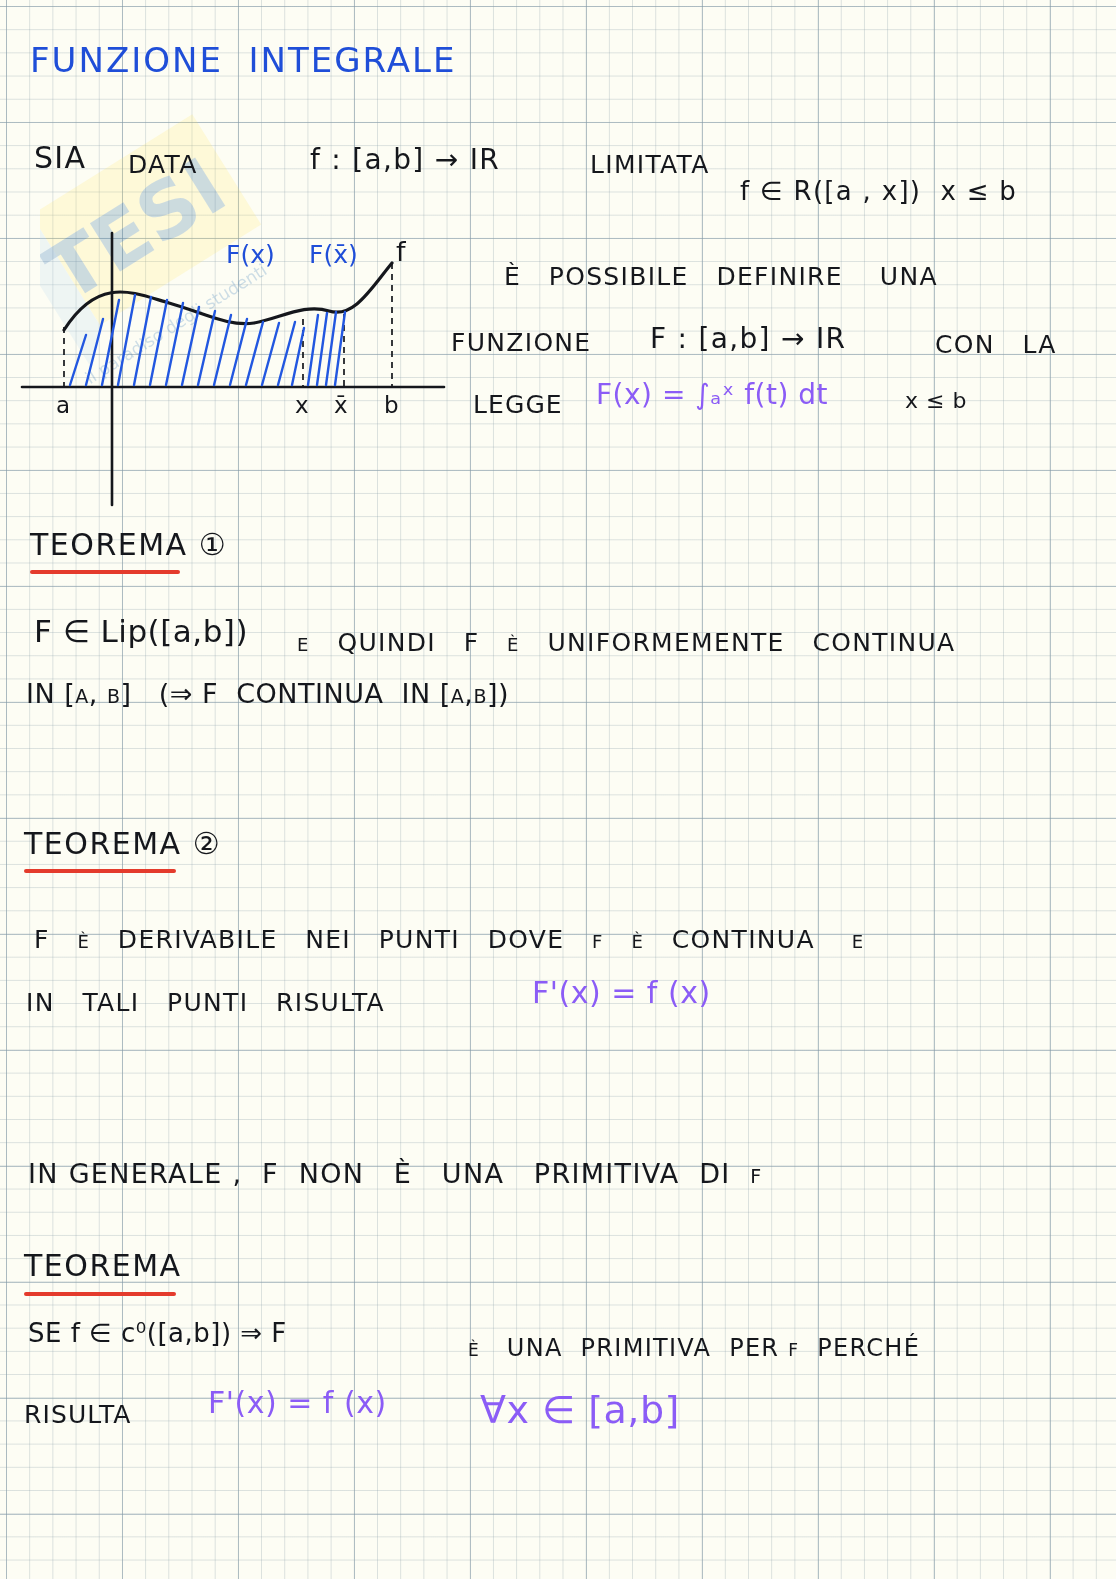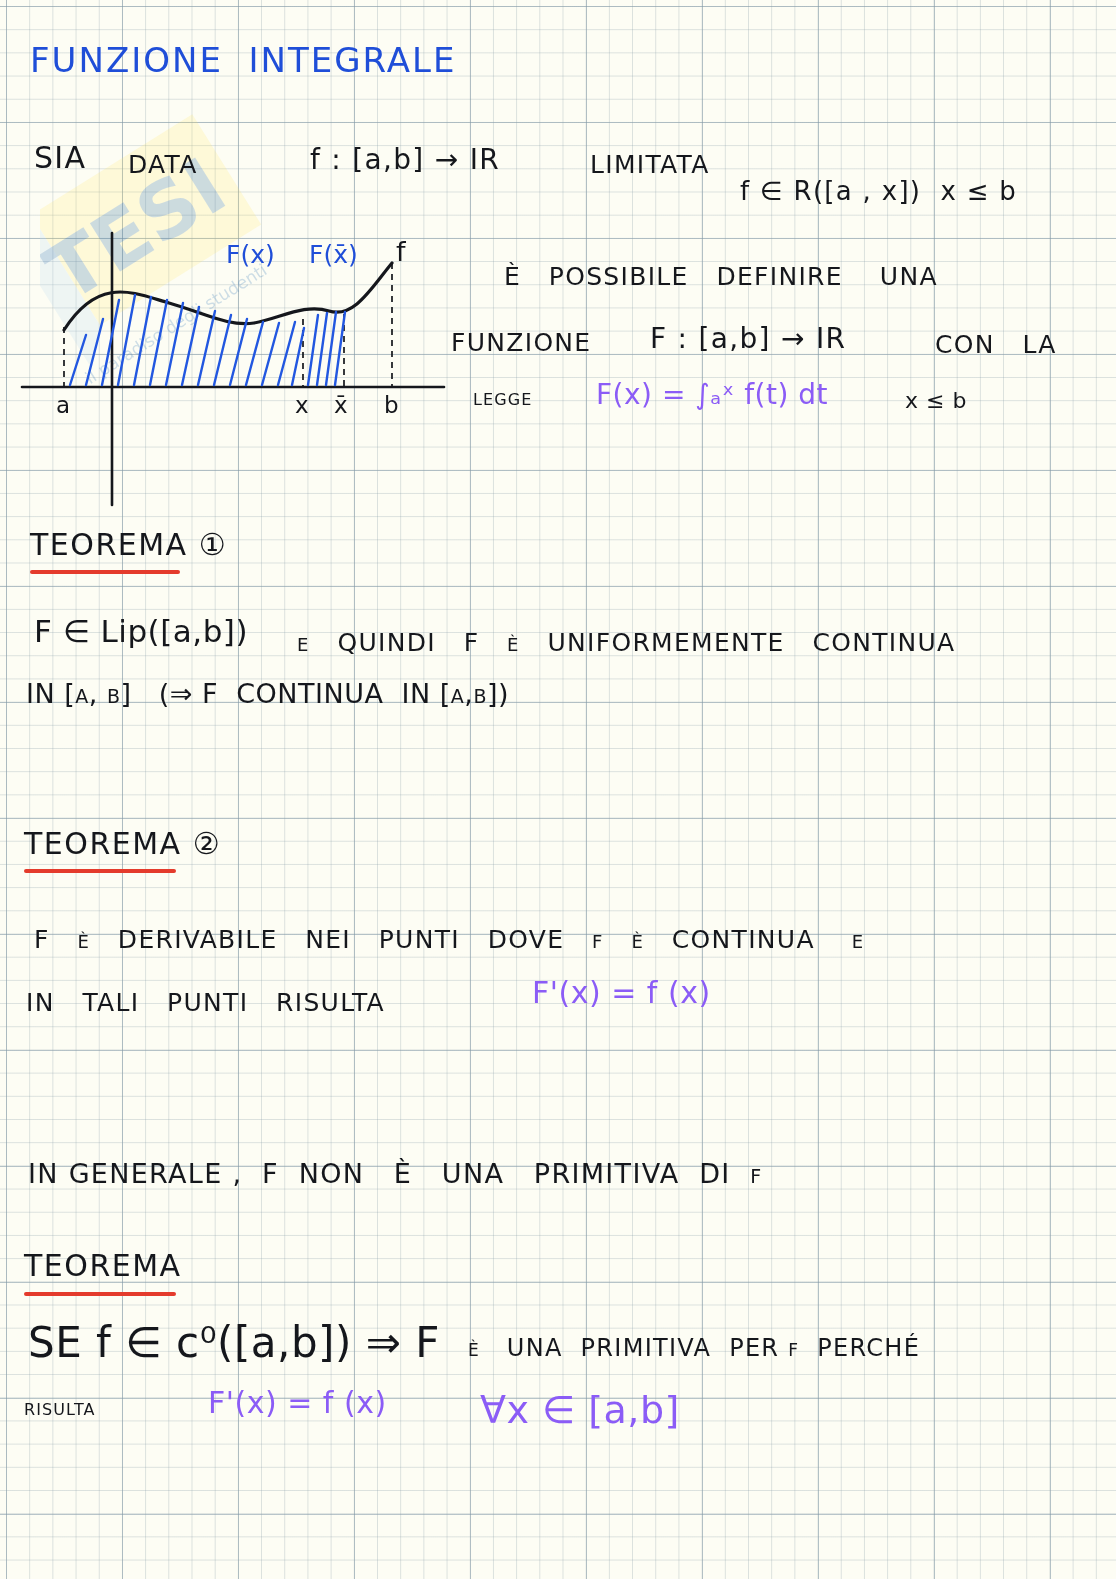--- a/index.html
+++ b/index.html
@@ -63,21 +63,21 @@
   }
   .smallcaps {
     font-variant: small-caps;
   }
 
   .line {
     font-size: 25px;
     letter-spacing: 1.3px;
   }
   .line-sm {
-    font-size: 16px;
+    font-size: 25px;
     letter-spacing: 1.1px;
   }
   .head {
     font-size: 30px;
     letter-spacing: 1.5px;
   }
   .underline-red {
     position: absolute;
     height: 4px;
     background: #e43b2c;
@@ -188,17 +188,17 @@
 
 <div class="hw line black smallcaps" style="left:34px; top:925px;">F   è   DERIVABILE   NEI   PUNTI   DOVE   f   è   CONTINUA    e</div>
 <div class="hw line black smallcaps" style="left:26px; top:988px;">IN   TALI   PUNTI   RISULTA</div>
 <div class="hw green" style="left:532px; top:975px; font-size:30px;">F'(x) = f (x)</div>
 
 <div class="hw line black smallcaps" style="left:28px; top:1158px; font-size:27px;">IN GENERALE ,  F  NON   È   UNA   PRIMITIVA  DI  f</div>
 
 <div class="hw head black smallcaps" style="left:24px; top:1248px;">TEOREMA</div>
 <div class="underline-red" style="left:24px; top:1292px; width:152px;"></div>
 
-<div class="hw black" style="left:28px; top:1318px; font-size:42px;">SE f ∈ c⁰([a,b]) ⇒ F</div>
+<div class="hw black" style="left:28px; top:1318px; font-size:26px;">SE f ∈ c⁰([a,b]) ⇒ F</div>
 <div class="hw line black smallcaps" style="left:468px; top:1334px; font-size:24px;">è   UNA  PRIMITIVA  PER f  PERCHÉ</div>
 <div class="hw line-sm black smallcaps" style="left:24px; top:1400px;">RISULTA</div>
 <div class="hw green" style="left:208px; top:1385px; font-size:30px;">F'(x) = f (x)</div>
 <div class="hw green" style="left:480px; top:1388px; font-size:38px;">∀x ∈ [a,b]</div>
 
 </body></html>

